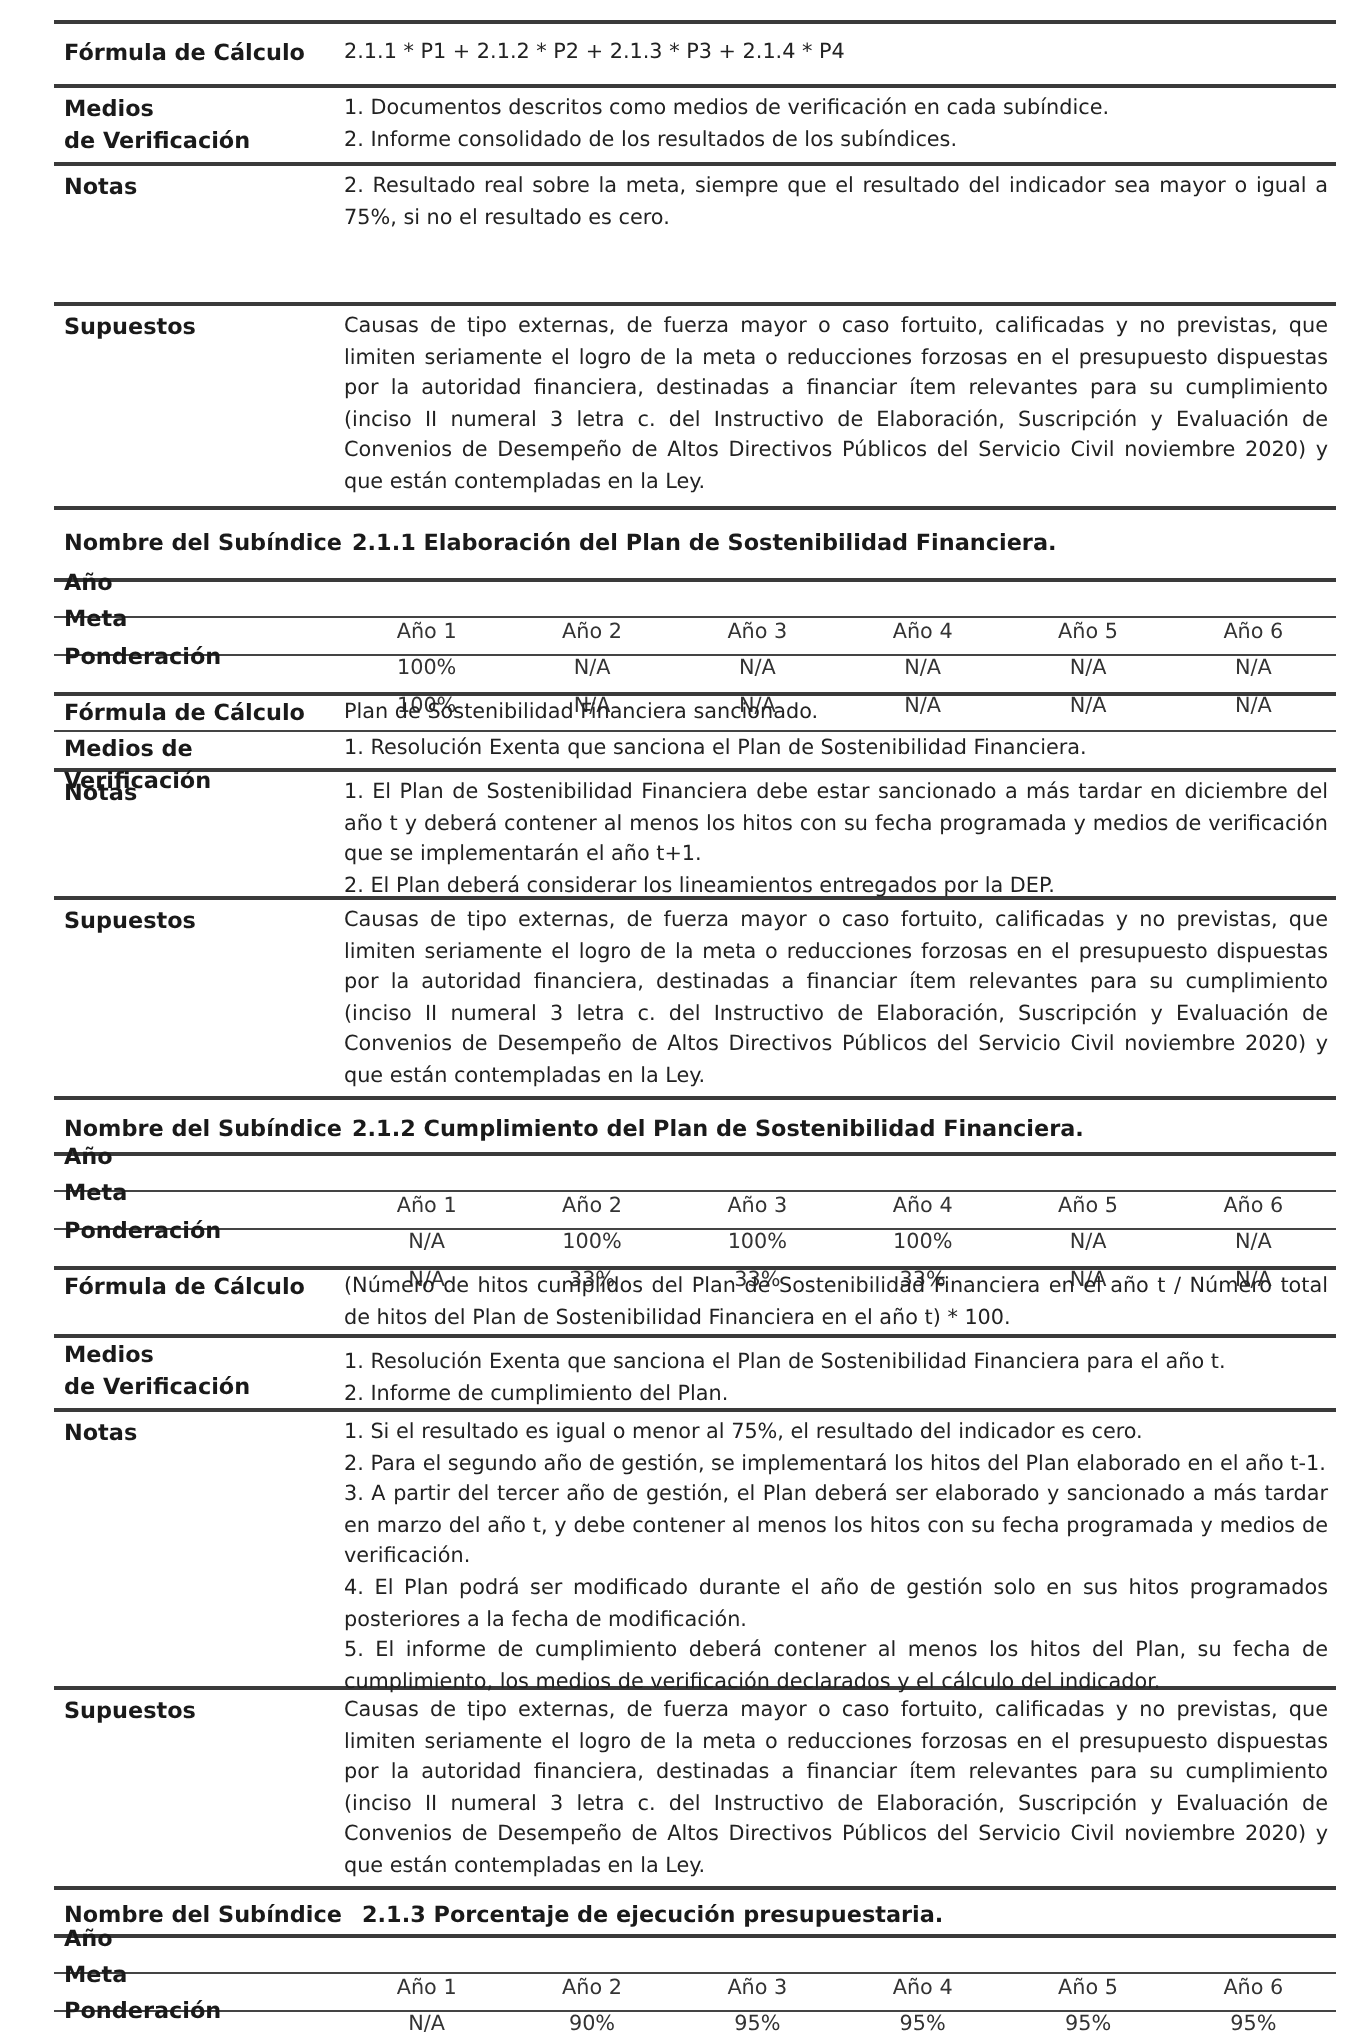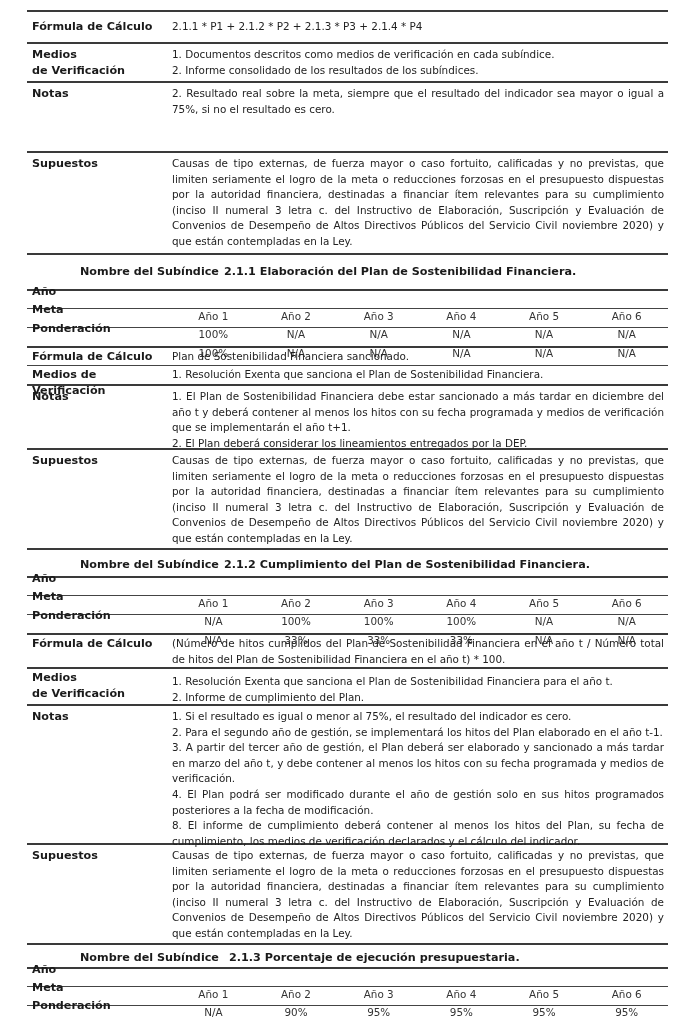--- a/index.html
+++ b/index.html
@@ -6,21 +6,21 @@
   body { width: 678px; height: 1022px; position: relative; overflow: hidden;
          font-family: "DejaVu Sans", sans-serif; color: #222; }
   .doc { position: absolute; left: 27px; top: 10px; width: 641px; }
   .row { display: flex; border-top: 2px solid #3a3a3a; box-sizing: border-box; }
   .row.thin { border-top: 1.5px solid #444; }
   .lbl { width: 145px; flex: none; font-weight: bold; font-size: 11.2px; line-height: 15.5px;
          padding: 3px 0 3px 5px; color: #1a1a1a; box-sizing: border-box; }
   .val { flex: 1; font-size: 10.4px; line-height: 15.6px; padding: 3px 4px 3px 0;
          text-align: justify; color: #222; }
   .val p { margin: 0; }
-  .nombre { display: flex; padding: 7px 0 6px 0; margin-left: 48px; }
+  .nombre { display: flex; padding: 7px 0 6px 0; }
   .nombre .lbl { padding-top: 0; padding-bottom: 0; }
   .nombre .title { font-weight: bold; font-size: 11.2px; line-height: 15.5px; color: #1a1a1a; padding-left: 4px; }
   .yrow { display: flex; border-top: 1.5px solid #444; height: 19px; align-items: center; box-sizing: border-box; }
   .yrow .lbl { padding: 0 0 16px 5px; width: 145px; }
   .yrow .cell { flex: 1; text-align: center; font-size: 10.4px; color: #333; margin-top: 32px; }
 </style>
 </head>
 <body>
 
 <div class="doc">
@@ -149,21 +149,21 @@
         <p>2. Informe de cumplimiento del Plan.</p>
       </div>
     </div>
     <div class="row" style="height:139px">
       <div class="lbl">Notas</div>
       <div class="val">
         <p>1. Si el resultado es igual o menor al 75%, el resultado del indicador es cero.</p>
         <p>2. Para el segundo año de gestión, se implementará los hitos del Plan elaborado en el año t-1.</p>
         <p>3. A partir del tercer año de gestión, el Plan deberá ser elaborado y sancionado a más tardar en marzo del año t, y debe contener al menos los hitos con su fecha programada y medios de verificación.</p>
         <p>4. El Plan podrá ser modificado durante el año de gestión solo en sus hitos programados posteriores a la fecha de modificación.</p>
-        <p>8. El informe de cumplimiento deberá contener al menos los hitos del Plan, su fecha de cumplimiento, los medios de verificación declarados y el cálculo del indicador.</p>
+        <p>5. El informe de cumplimiento deberá contener al menos los hitos del Plan, su fecha de cumplimiento, los medios de verificación declarados y el cálculo del indicador.</p>
       </div>
     </div>
     <div class="row" style="height:100px">
       <div class="lbl">Supuestos</div>
       <div class="val">Causas de tipo externas, de fuerza mayor o caso fortuito, calificadas y no previstas, que limiten seriamente el logro de la meta o reducciones forzosas en el presupuesto dispuestas por la autoridad financiera, destinadas a financiar ítem relevantes para su cumplimiento (inciso II numeral 3 letra c. del Instructivo de Elaboración, Suscripción y Evaluación de Convenios de Desempeño de Altos Directivos Públicos del Servicio Civil noviembre 2020) y que están contempladas en la Ley.</div>
     </div>
   </div>
 
   <div style="border-top:2px solid #3a3a3a;">
     <div class="nombre" style="height:16px;padding-top:5px;padding-bottom:1px;box-sizing:content-box;">

